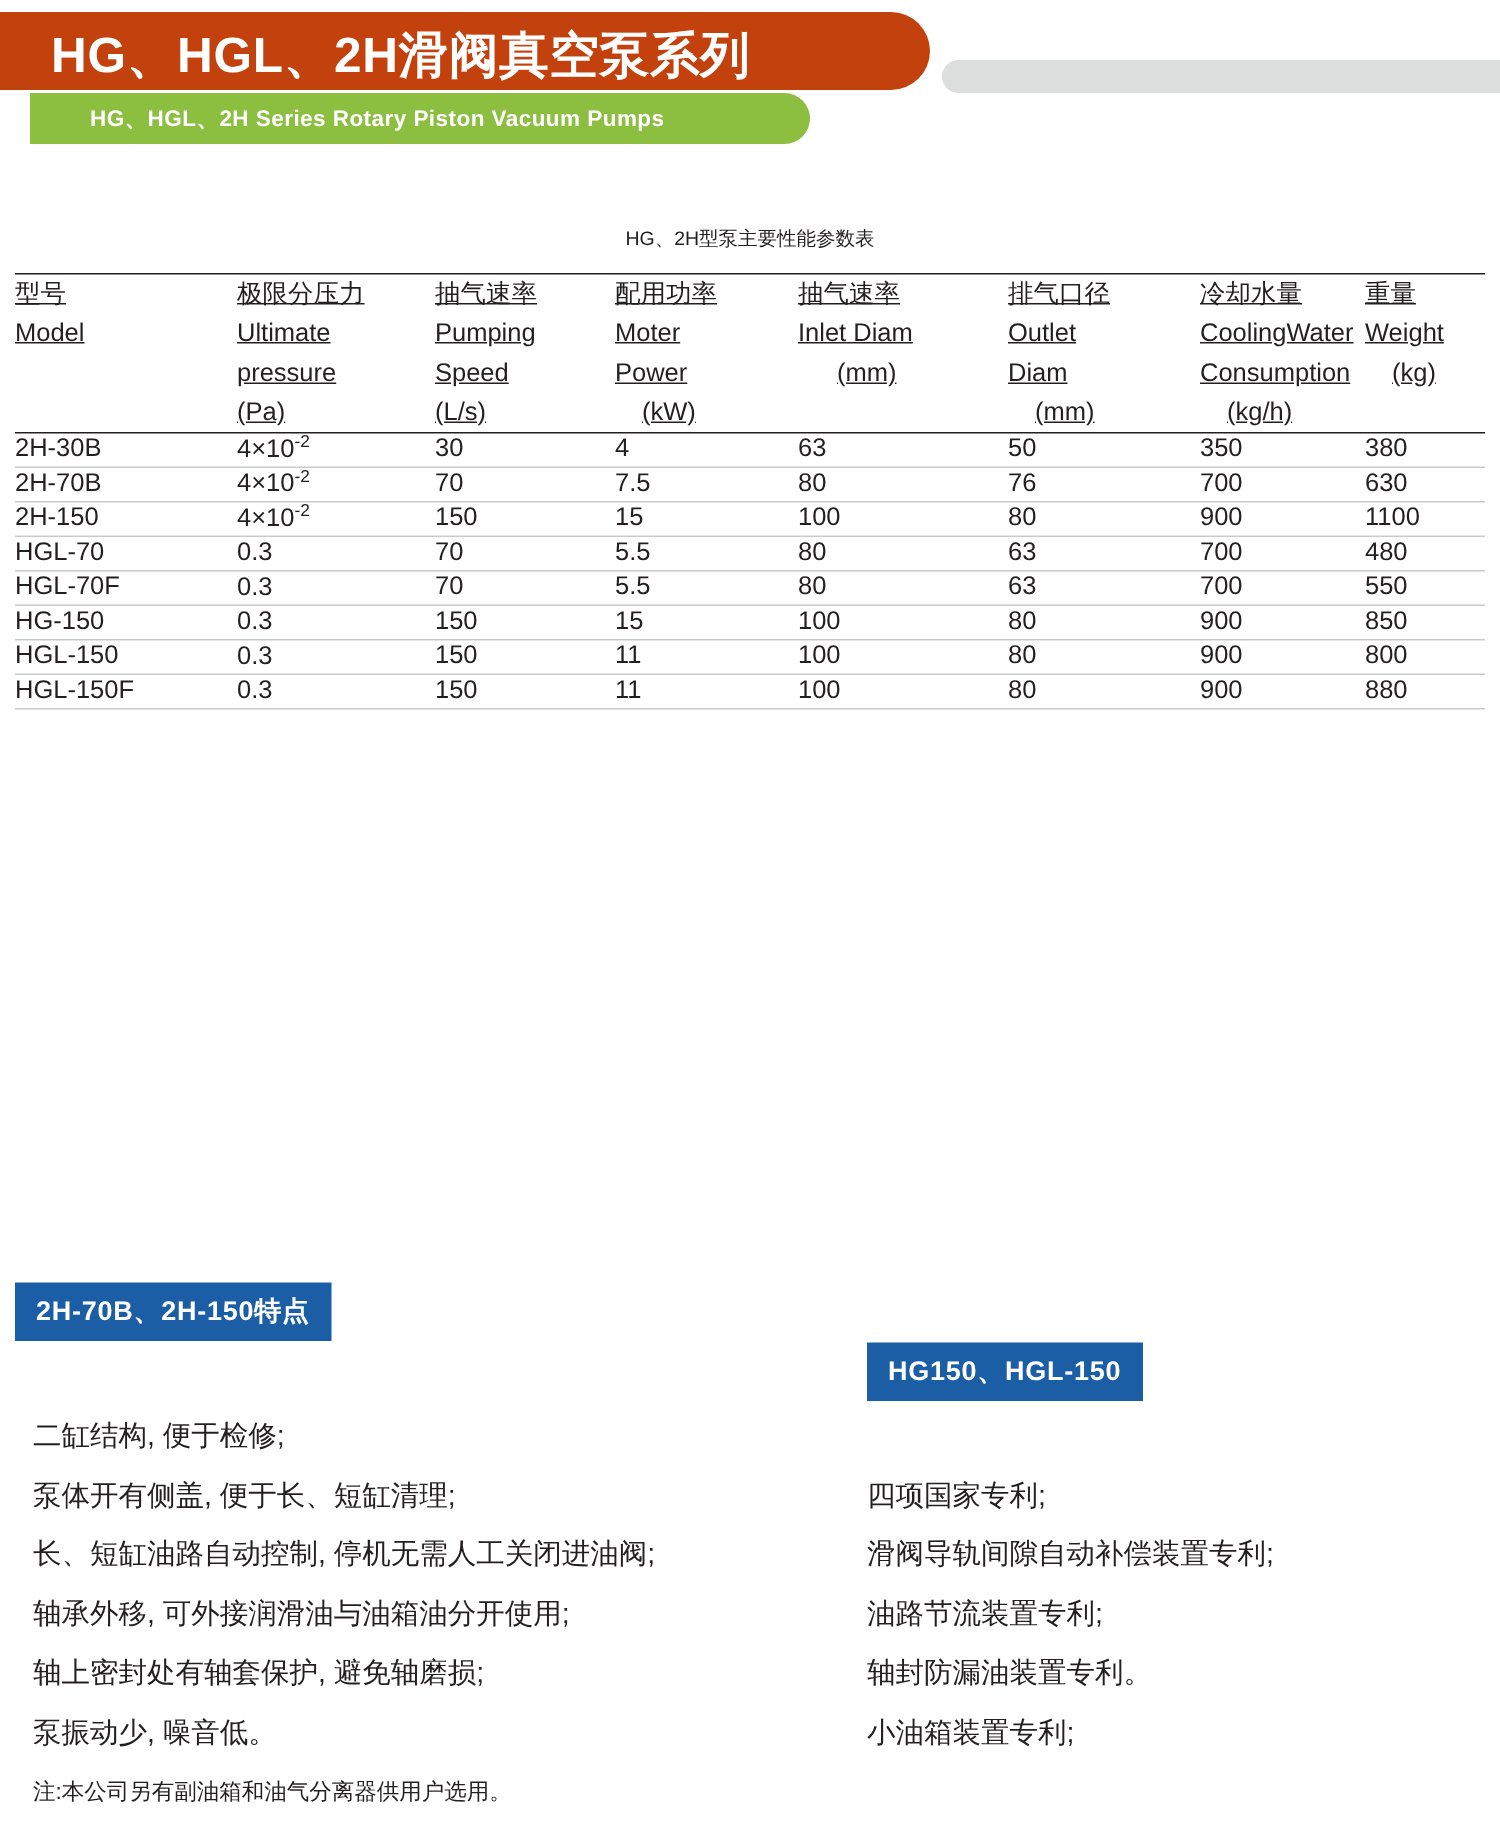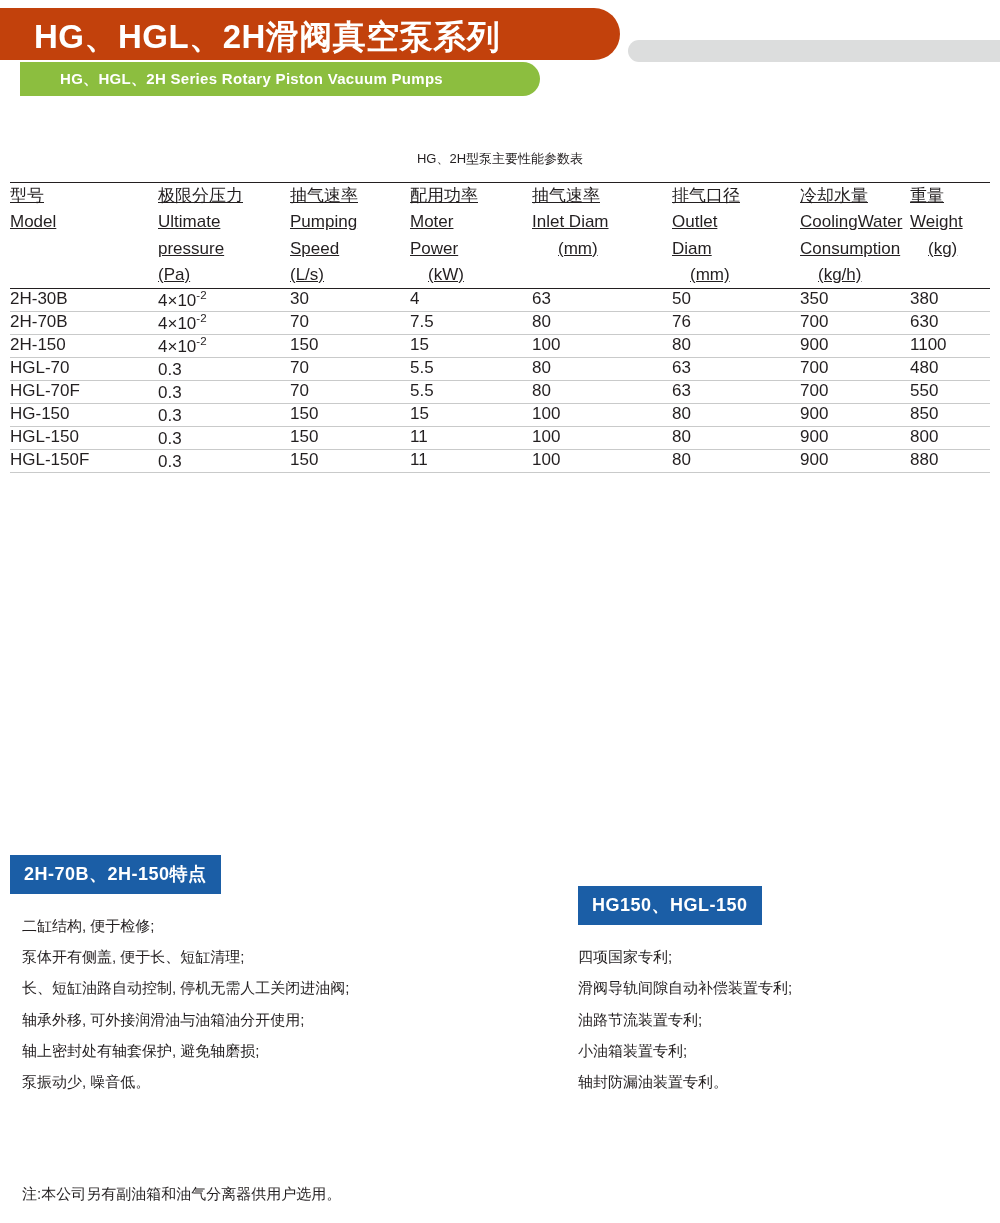--- a/index.html
+++ b/index.html
@@ -163,22 +163,22 @@
   .feat-badge {
     display: inline-block;
     background: #1b5ea6;
     color: #ffffff;
     font-size: 18px;
     font-weight: bold;
     padding: 7px 14px 8px 14px;
     letter-spacing: 0.5px;
   }
   .feat-list {
-    margin-top: 16px;
-    font-size: 15px;
+    margin-top: 44px;
+    font-size: 19px;
     line-height: 2.08;
     color: #231f20;
   }
   .feat-list .li {
     white-space: nowrap;
   }
   .feat-col .feat-list {
     padding-left: 12px;
   }
   .feat-col.right .feat-badge {
@@ -369,19 +369,19 @@
       <div class="li">轴上密封处有轴套保护, 避免轴磨损;</div>
       <div class="li">泵振动少, 噪音低。</div>
     </div>
   </div>
   <div class="feat-col right">
     <div class="feat-badge">HG150、HGL-150</div>
     <div class="feat-list">
       <div class="li">四项国家专利;</div>
       <div class="li">滑阀导轨间隙自动补偿装置专利;</div>
       <div class="li">油路节流装置专利;</div>
+      <div class="li">轴封防漏油装置专利。</div>
       <div class="li">小油箱装置专利;</div>
-      <div class="li">轴封防漏油装置专利。</div>
     </div>
   </div>
 </div>
 
 <div class="footnote">注:本公司另有副油箱和油气分离器供用户选用。</div>
 
 </body></html>

